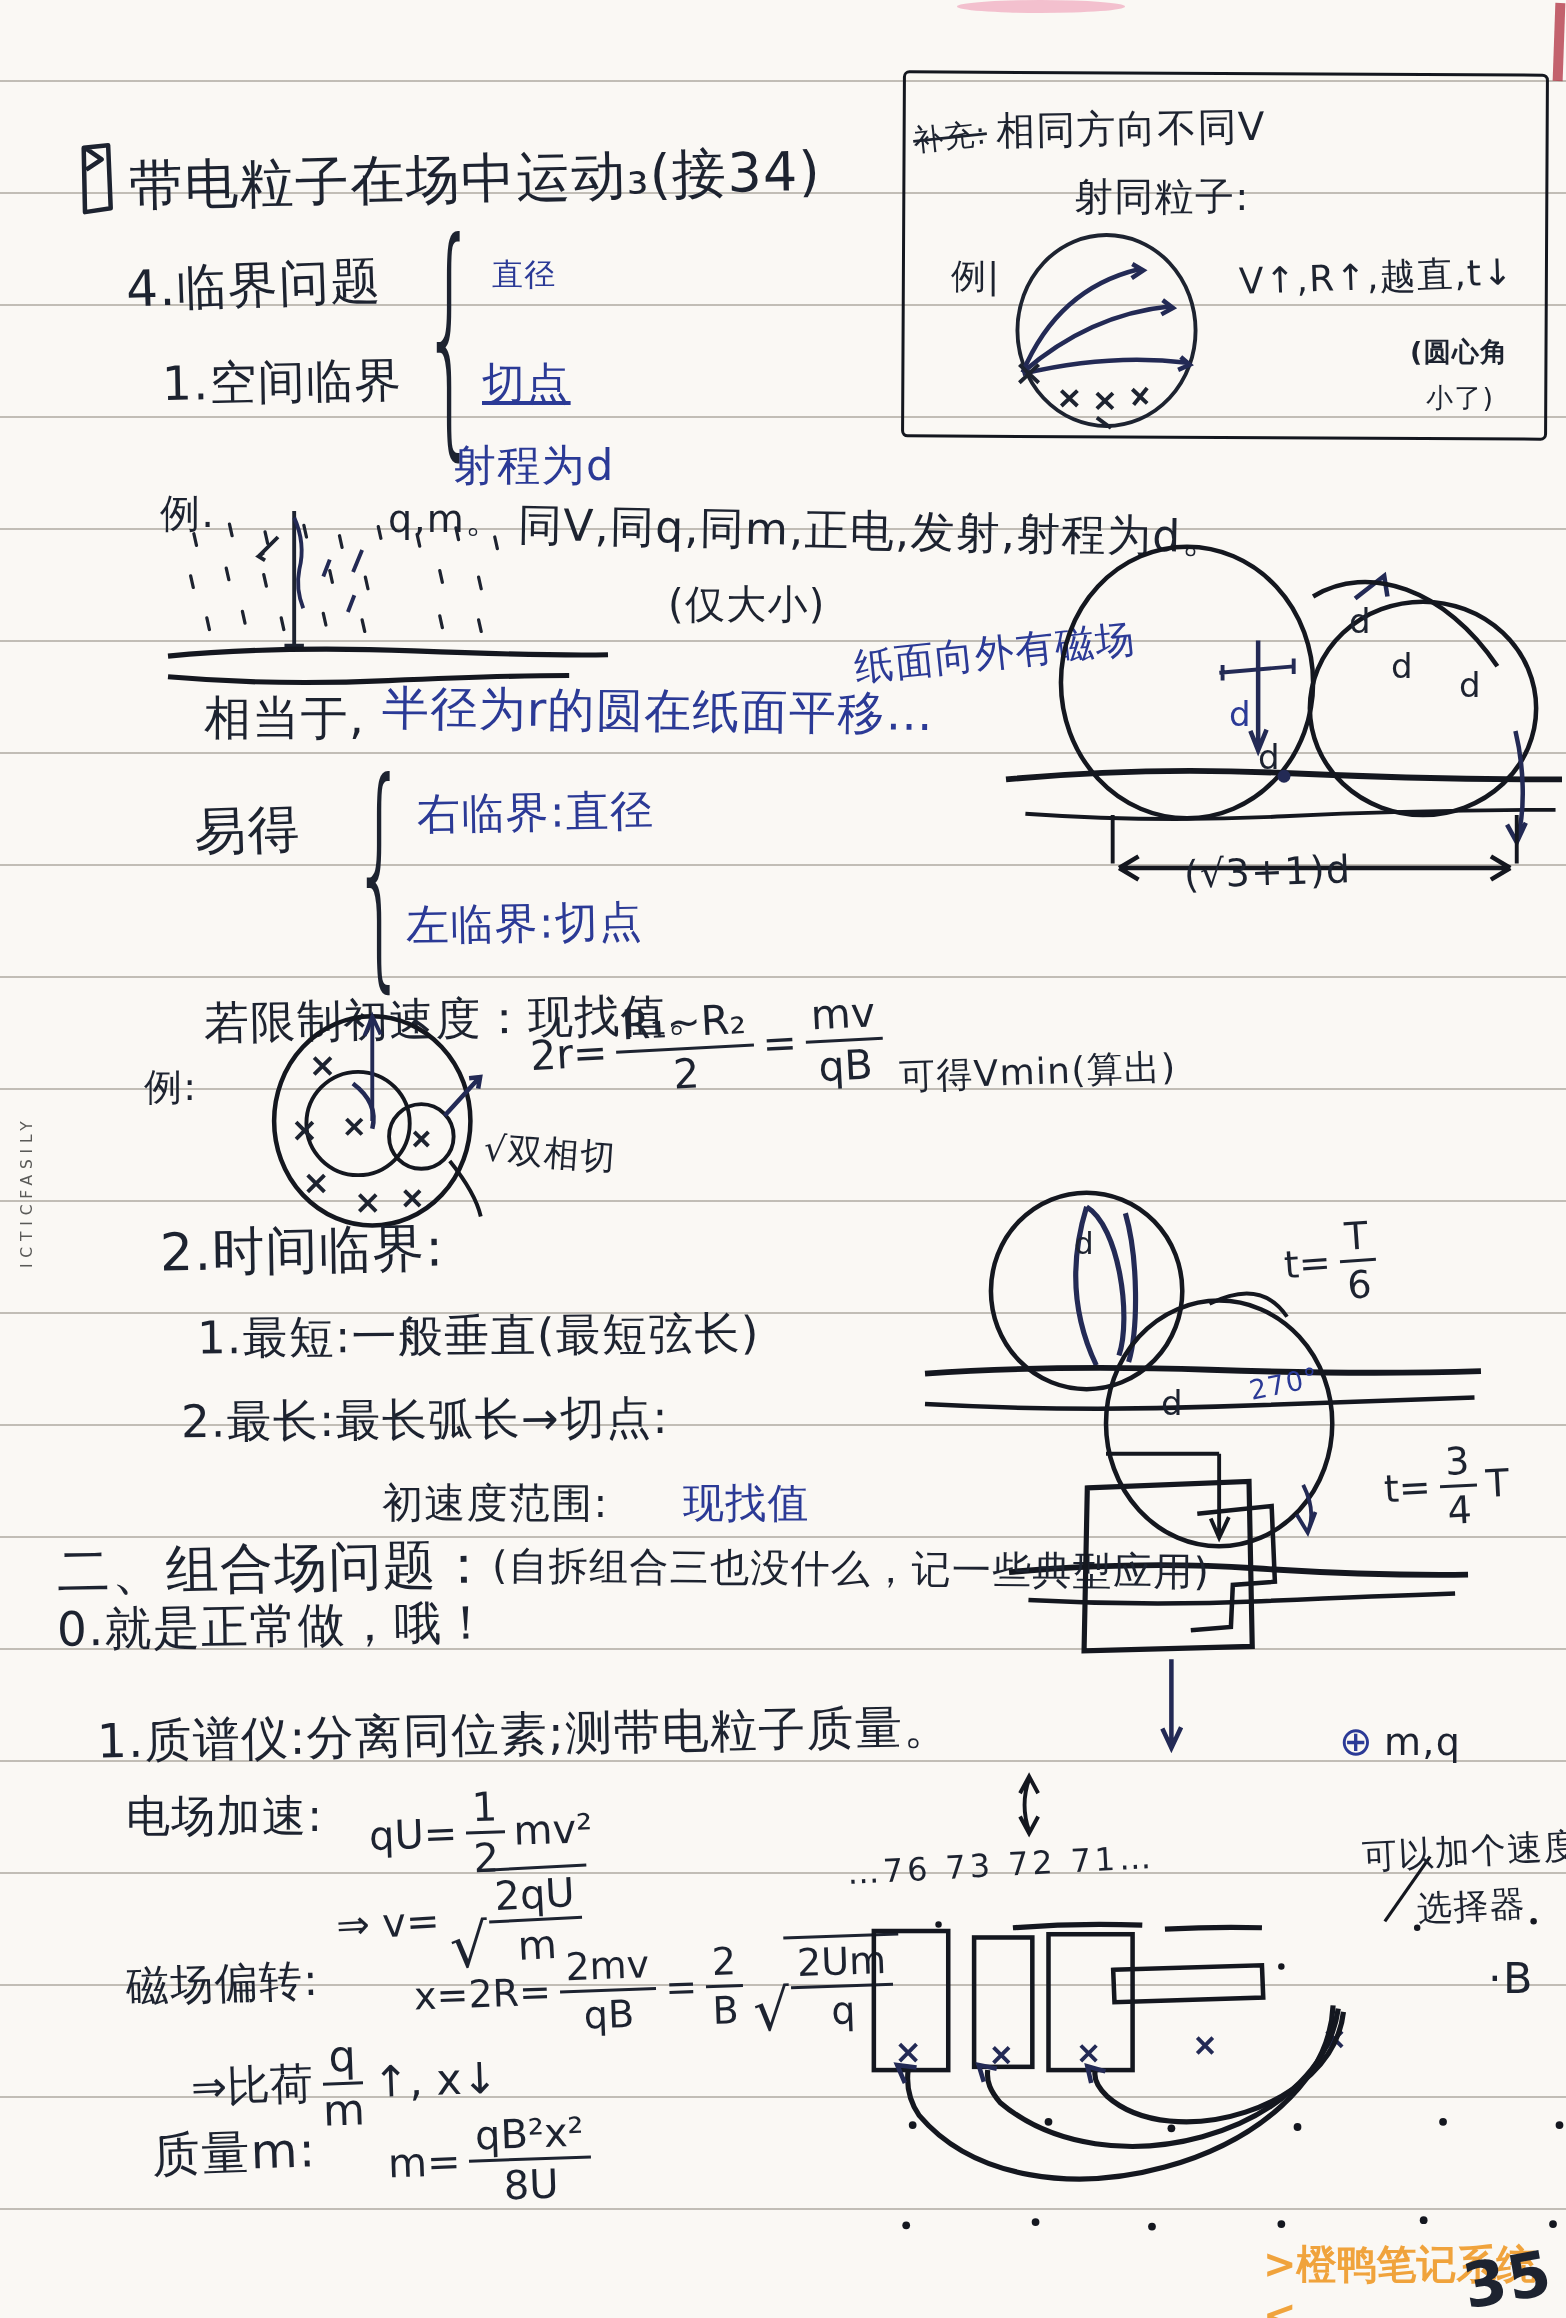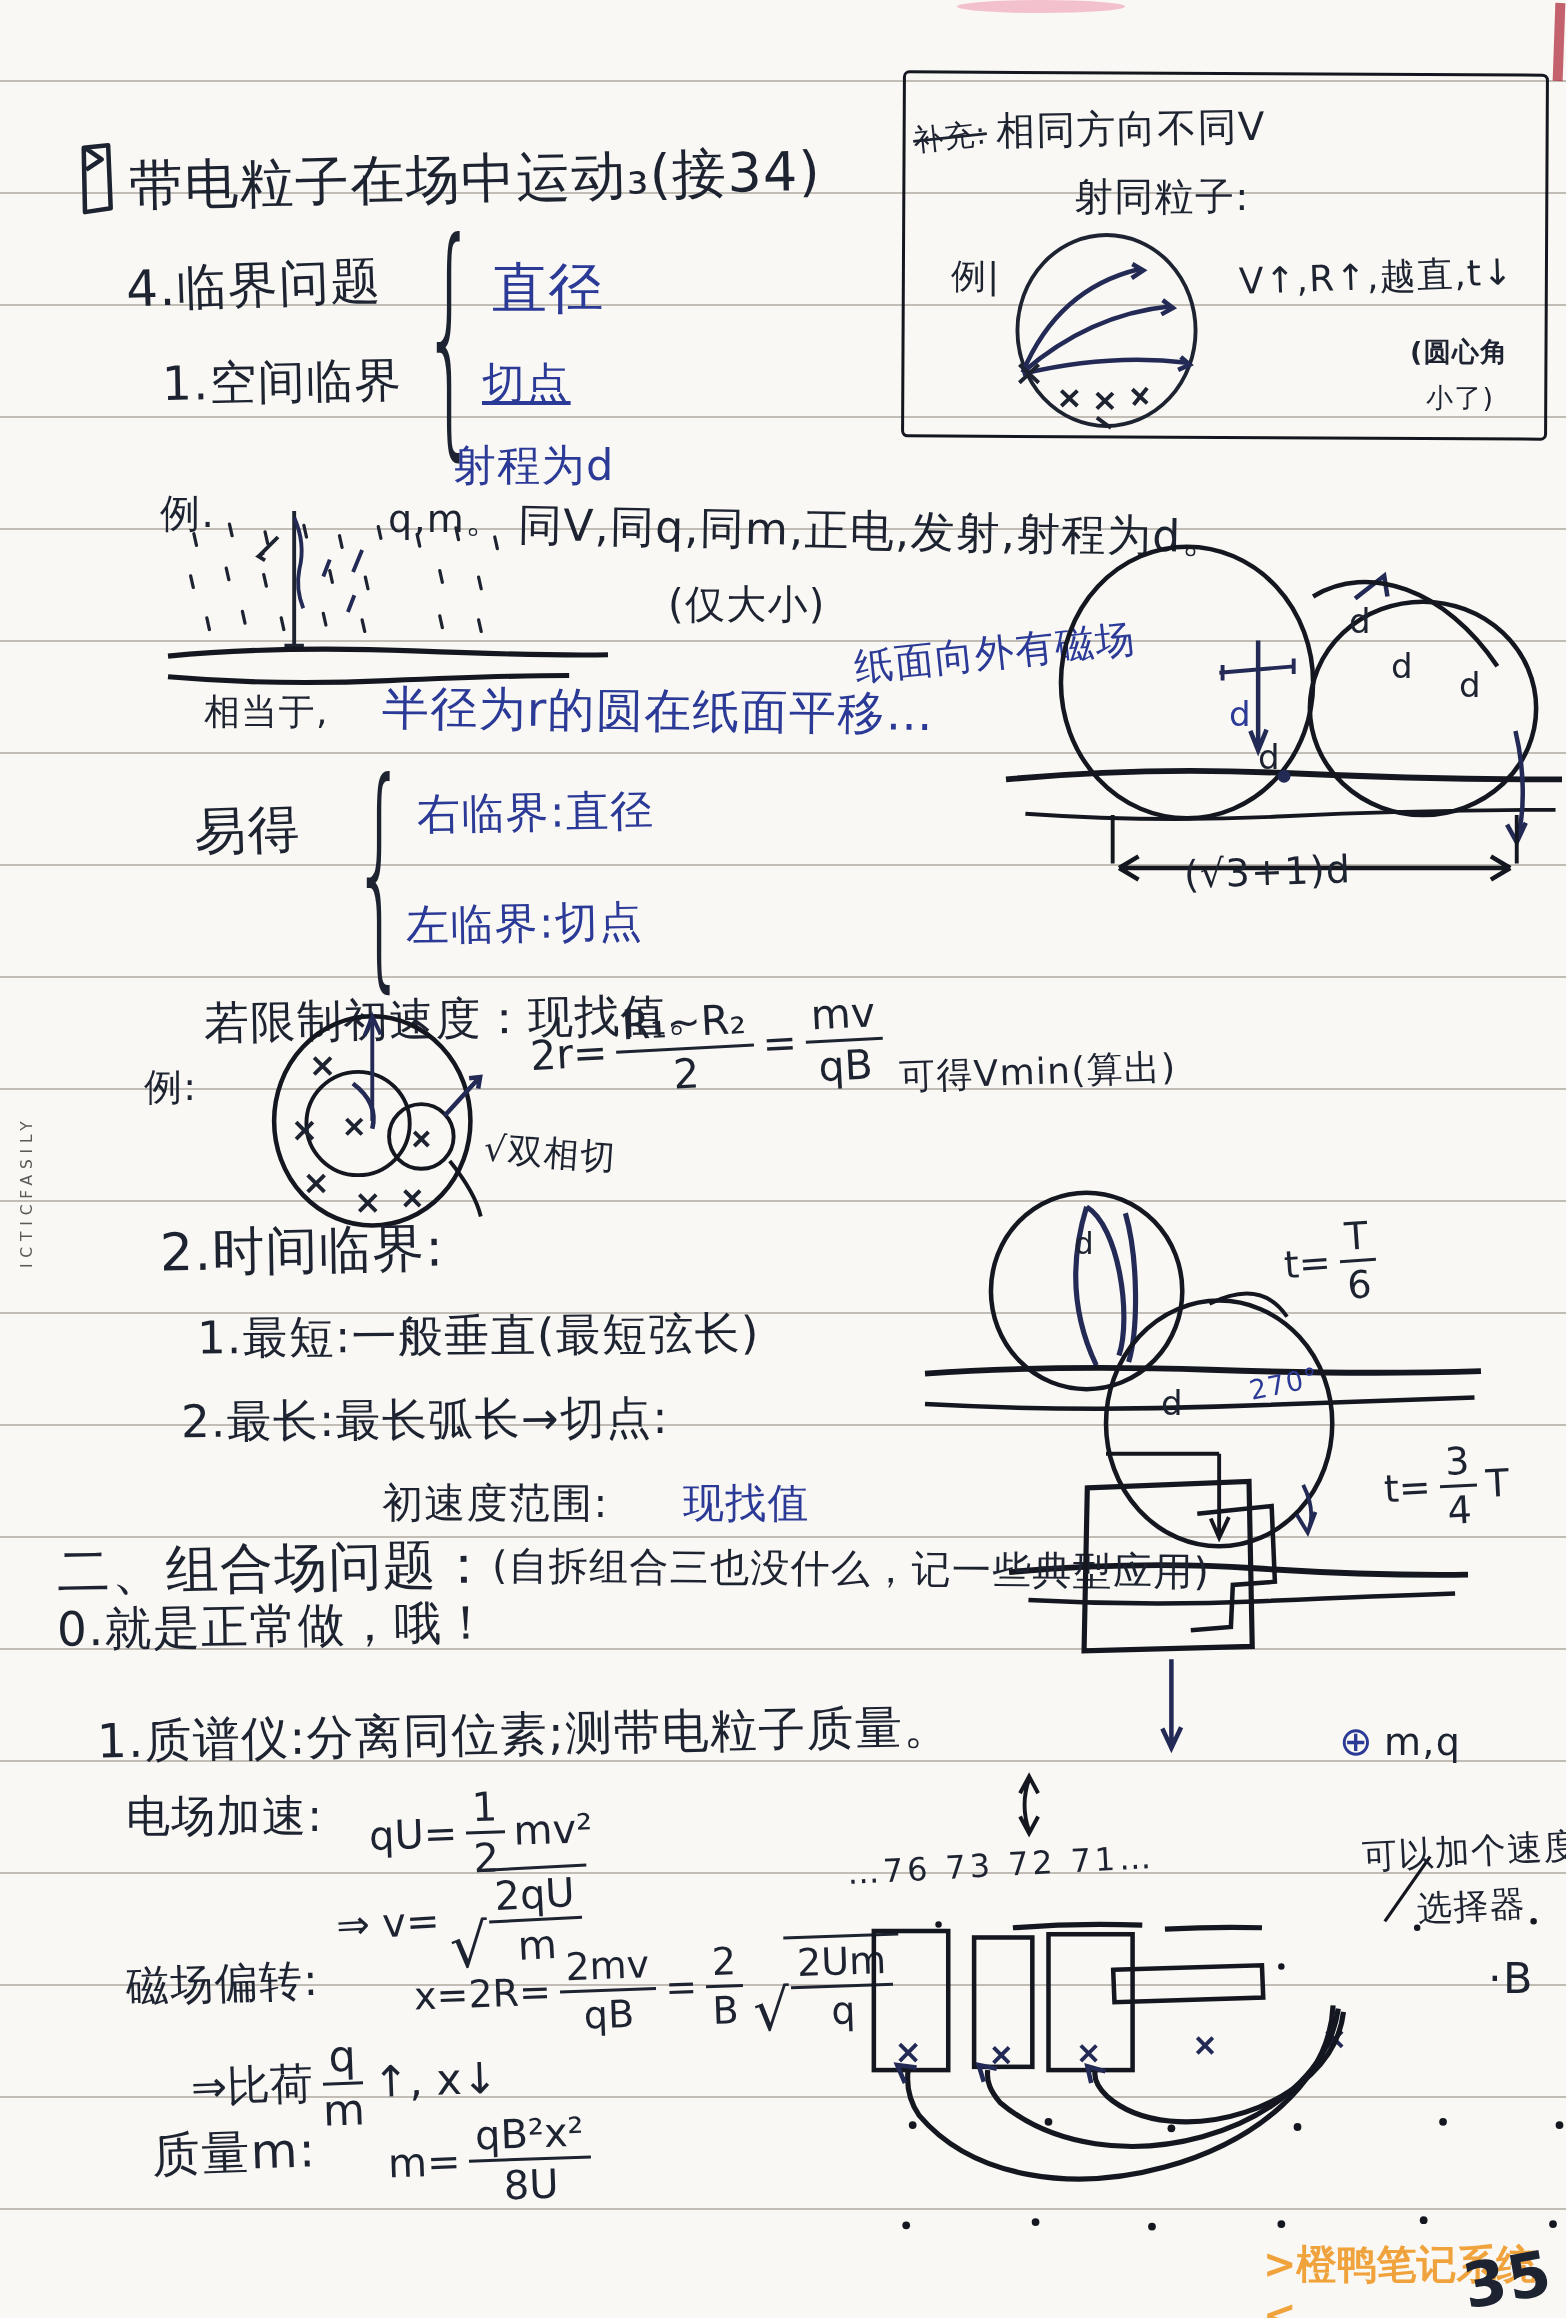--- a/index.html
+++ b/index.html
@@ -62,21 +62,21 @@
     <path d="M205,246 L228,268 M228,244 L207,270" stroke="#1d2330" stroke-width="6"></path>
     <path d="M150,290 L172,306" stroke="#1d2330" stroke-width="6"></path>
   </svg>
 
   <div class="hw ink" style="left:1239px;top:256px;font-size:36px;transform:rotate(-2deg);">V↑,R↑,越直,t↓</div>
   <div class="hw ink" style="left:1410px;top:336px;font-size:27px;font-weight:bold;">(圆心角</div>
   <div class="hw ink" style="left:1426px;top:382px;font-size:27px;">小了)</div>
 
   <div class="hw ink" style="left:126px;top:257px;font-size:50px;transform:rotate(-2deg);">4.临界问题</div>
   <div class="brace ink" style="left:419px;top:278px;transform:scaleY(2.6) scaleX(.9);">{</div>
-  <div class="hw blue" style="left:492px;top:257px;font-size:55px;">直径</div>
+  <div class="hw blue" style="left:492px;top:257px;font-size:31px;">直径</div>
   <div class="hw ink" style="left:162px;top:355px;font-size:47px;transform:rotate(-1deg);">1.空间临界</div>
   <div class="hw blue" style="left:482px;top:359px;font-size:43px;text-decoration:underline;">切点</div>
   <div class="hw blue" style="left:453px;top:441px;font-size:43px;">射程为d</div>
 
   <div class="hw ink" style="left:160px;top:490px;font-size:40px;">例.</div>
 
   <svg style="left:168px;top:498px;" width="440" height="188" viewBox="0 0 680 290">
     <g stroke="#1d2330" stroke-width="5" stroke-linecap="round">
       <path d="M40,55 l4,18 M95,40 l4,18 M150,52 l4,18 M210,42 l4,18 M265,58 l4,18 M325,44 l4,18 M385,56 l4,18 M445,46 l4,18 M505,60 l4,18"></path>
       <path d="M35,120 l4,18 M90,108 l4,18 M148,118 l4,18 M250,112 l4,18 M305,122 l4,18 M420,112 l4,18 M480,122 l4,18"></path>
@@ -108,21 +108,21 @@
     <path d="M165,430 L165,505 M790,430 L790,505" stroke="#14171f" stroke-width="6"></path>
     <path d="M175,512 L780,512 M175,512 l30,-18 M175,512 l30,18 M780,512 l-30,-18 M780,512 l-30,18" fill="none" stroke="#14171f" stroke-width="7"></path>
   </svg>
   <div class="hw ink" style="left:1349px;top:602px;font-size:34px;">d</div>
   <div class="hw ink" style="left:1391px;top:647px;font-size:34px;">d</div>
   <div class="hw ink" style="left:1459px;top:666px;font-size:34px;">d</div>
   <div class="hw blue" style="left:1229px;top:695px;font-size:34px;">d</div>
   <div class="hw ink" style="left:1258px;top:738px;font-size:34px;">d</div>
   <div class="hw ink" style="left:1184px;top:851px;font-size:38px;transform:rotate(-2deg);">(√3+1)d</div>
 
-  <div class="hw ink" style="left:204px;top:691px;font-size:36px;">相当于,</div>
+  <div class="hw ink" style="left:204px;top:691px;font-size:47px;">相当于,</div>
   <div class="hw blue" style="left:382px;top:684px;font-size:47px;transform:rotate(.6deg);">半径为r的圆在纸面平移…</div>
 
   <div class="hw ink" style="left:194px;top:801px;font-size:52px;transform:rotate(-2deg);">易得</div>
   <div class="brace ink" style="left:349px;top:816px;transform:scaleY(2.5) scaleX(.9);">{</div>
   <div class="hw blue" style="left:417px;top:788px;font-size:43px;transform:rotate(-1deg);">右临界:直径</div>
   <div class="hw blue" style="left:406px;top:899px;font-size:43px;transform:rotate(-1deg);">左临界:切点</div>
 
   <div class="hw ink" style="left:204px;top:993px;font-size:45px;transform:rotate(-1deg);">若限制初速度：现找值。</div>
 
   <div class="hw ink" style="left:144px;top:1066px;font-size:38px;">例:</div>

